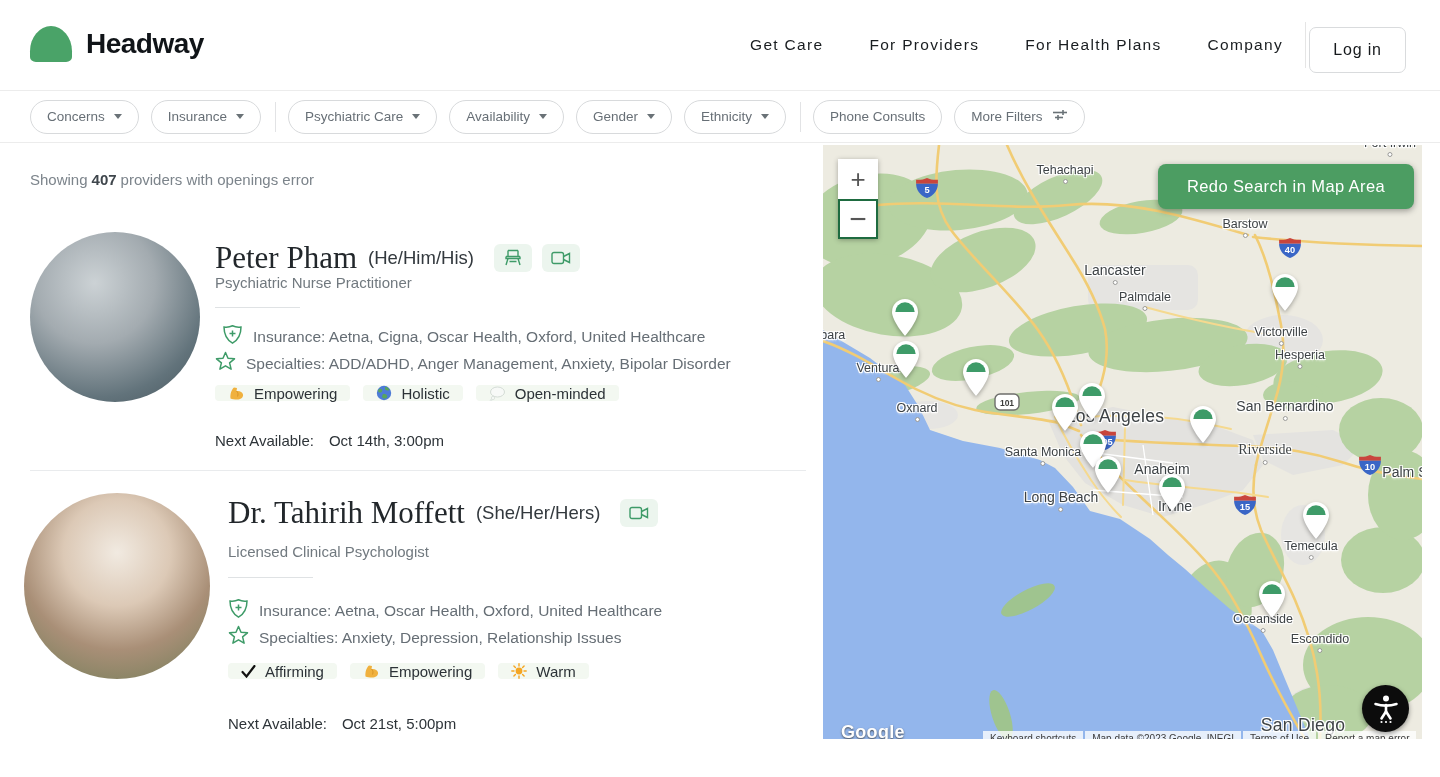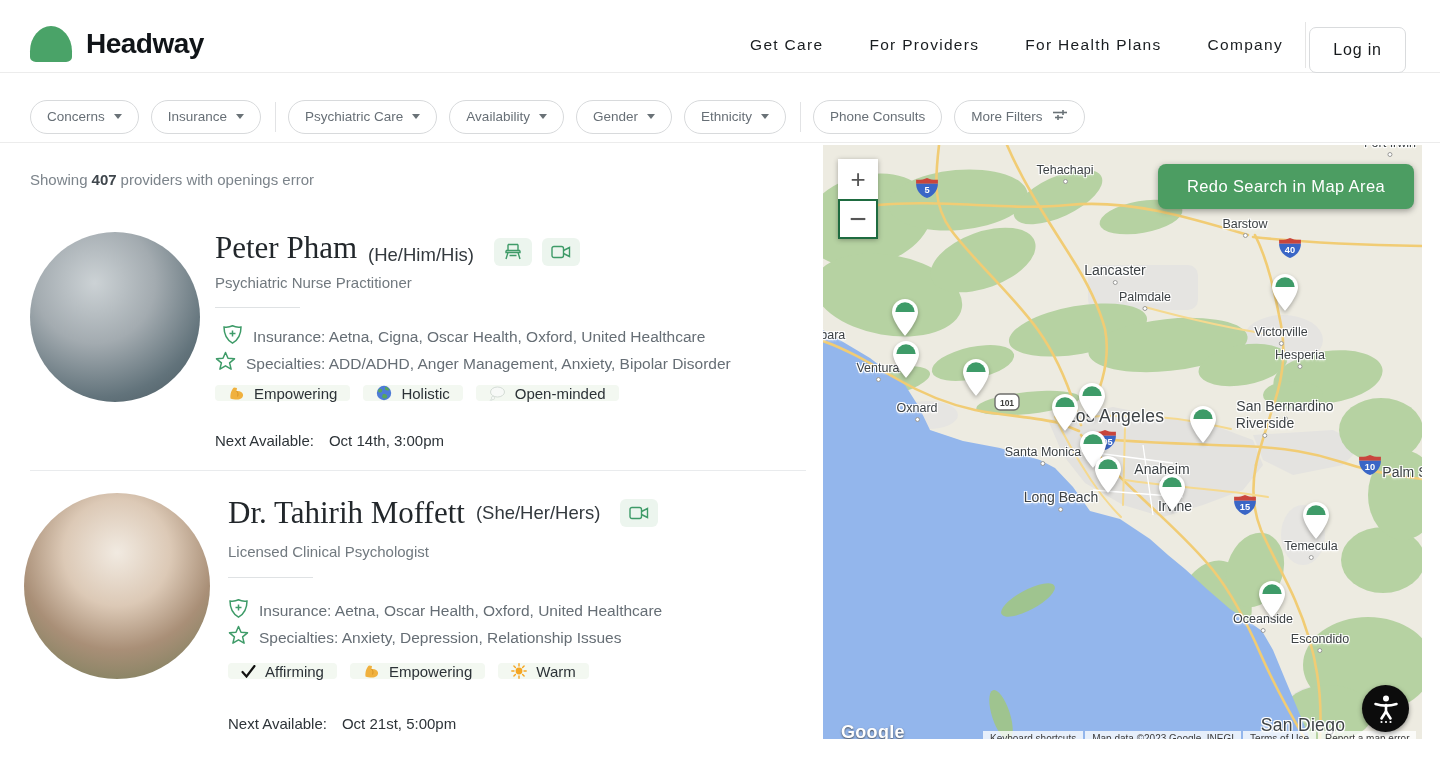--- a/index.html
+++ b/index.html
@@ -1,20 +1,20 @@
 <!DOCTYPE html>
 <html><head>
 <meta charset="utf-8">
 <style>
   * { margin:0; padding:0; box-sizing:border-box; }
   html,body { width:1440px; height:777px; overflow:hidden; background:#fff;
     font-family:"Liberation Sans", sans-serif; }
 
   
-  .header { position:absolute; left:0; top:0; width:1440px; height:73px;
+  .header { position:absolute; left:0; top:0; width:1440px; height:91px;
     border-bottom:1px solid #ececec; background:#fff; }
   .logo-wrap { position:absolute; left:30px; top:26px; display:flex; align-items:center; gap:14px; cursor:pointer; }
   .logo-mark { width:42px; height:36px; background:#4aa368;
     border-radius: 50% 50% 14% 14% / 70% 70% 14% 14%; }
   .logo-text { font-size:28px; font-weight:700; color:#101418; letter-spacing:-0.5px; }
   .nav { position:absolute; right:157px; top:0; height:90px; display:flex; align-items:center; gap:46px; }
   .nav-item { font-size:15.5px; color:#191d20; letter-spacing:1.3px; cursor:pointer; white-space:nowrap; }
   .nav-divider { position:absolute; right:134px; top:22px; width:1px; height:46px; background:#e5e5e5; }
   .login-btn { position:absolute; right:34px; top:27px; width:97px; height:46px;
     border:1px solid #d9dbdd; border-radius:7px; background:#fff; display:flex;
@@ -152,21 +152,21 @@
       </svg>
     </span>
   </div>
 </div>
 
 <div class="summary">
   <span>Showing</span><span class="sum-count">407</span><span>providers with openings error</span>
 </div>
 
 <div class="avatar avatar-1"></div>
-<div class="name-row" style="left:215px; top:230px;align-items:flex-end;">
+<div class="name-row" style="left:215px; top:240px;">
   <span class="p-name">Peter Pham</span>
   <span class="p-pronouns">(He/Him/His)</span>
   <span class="badges" style="display:flex;">
       <span class="badge">
         <svg width="20" height="18" viewBox="0 0 20 18" fill="none" stroke="#3e9b68" stroke-width="1.4">
           <path d="M5,1.5 h10 M5,1.5 v6 M15,1.5 v6 M3,7.5 h14 M3,7.5 v2 h14 v-2 M5,9.5 L3,16 M15,9.5 L17,16 M6.5,12.5 h7"></path>
         </svg>
       </span>
       <span class="badge">
         <svg width="20" height="14" viewBox="0 0 20 14" fill="none" stroke="#3e9b68" stroke-width="1.4">
@@ -364,21 +364,21 @@
 
   <div id="map-overlays">
       <div class="map-label sm" style="left:567px; top:-2px;">Fort Irwin<span class="towndot"></span></div>
       <div class="map-label sm" style="left:242px; top:25px;">Tehachapi<span class="towndot"></span></div>
       <div class="map-label sm" style="left:422px; top:79px;">Barstow<span class="towndot"></span></div>
       <div class="map-label md" style="left:292px; top:125px;">Lancaster<span class="towndot"></span></div>
       <div class="map-label sm" style="left:322px; top:152px;">Palmdale<span class="towndot"></span></div>
       <div class="map-label sm" style="left:458px; top:187px;">Victorville<span class="towndot"></span></div>
       <div class="map-label sm" style="left:477px; top:210px;">Hesperia<span class="towndot"></span></div>
       <div class="map-label md" style="left:462px; top:261px;">San Bernardino<span class="towndot"></span></div>
-      <div class="map-label md" style="left:442px; top:278px;">Riverside<span class="towndot"></span></div>
+      <div class="map-label md" style="left:442px; top:305px;font-family:Liberation Serif, serif;">Riverside<span class="towndot"></span></div>
       <div class="map-label lg" style="left:292px; top:271px;">Los Angeles</div>
       <div class="map-label sm" style="left:220px; top:307px;">Santa Monica<span class="towndot"></span></div>
       <div class="map-label md" style="left:339px; top:324px;">Anaheim<span class="towndot"></span></div>
       <div class="map-label md" style="left:238px; top:352px;">Long Beach<span class="towndot"></span></div>
       <div class="map-label md" style="left:352px; top:361px;">Irvine</div>
       <div class="map-label sm" style="left:94px; top:263px;">Oxnard<span class="towndot"></span></div>
       <div class="map-label sm" style="left:55px; top:223px;">Ventura<span class="towndot"></span></div>
       <div class="map-label sm" style="left:-18px; top:190px;">Santa Barbara</div>
       <div class="map-label sm" style="left:488px; top:401px;">Temecula<span class="towndot"></span></div>
       <div class="map-label sm" style="left:440px; top:474px;">Oceanside<span class="towndot"></span></div>

